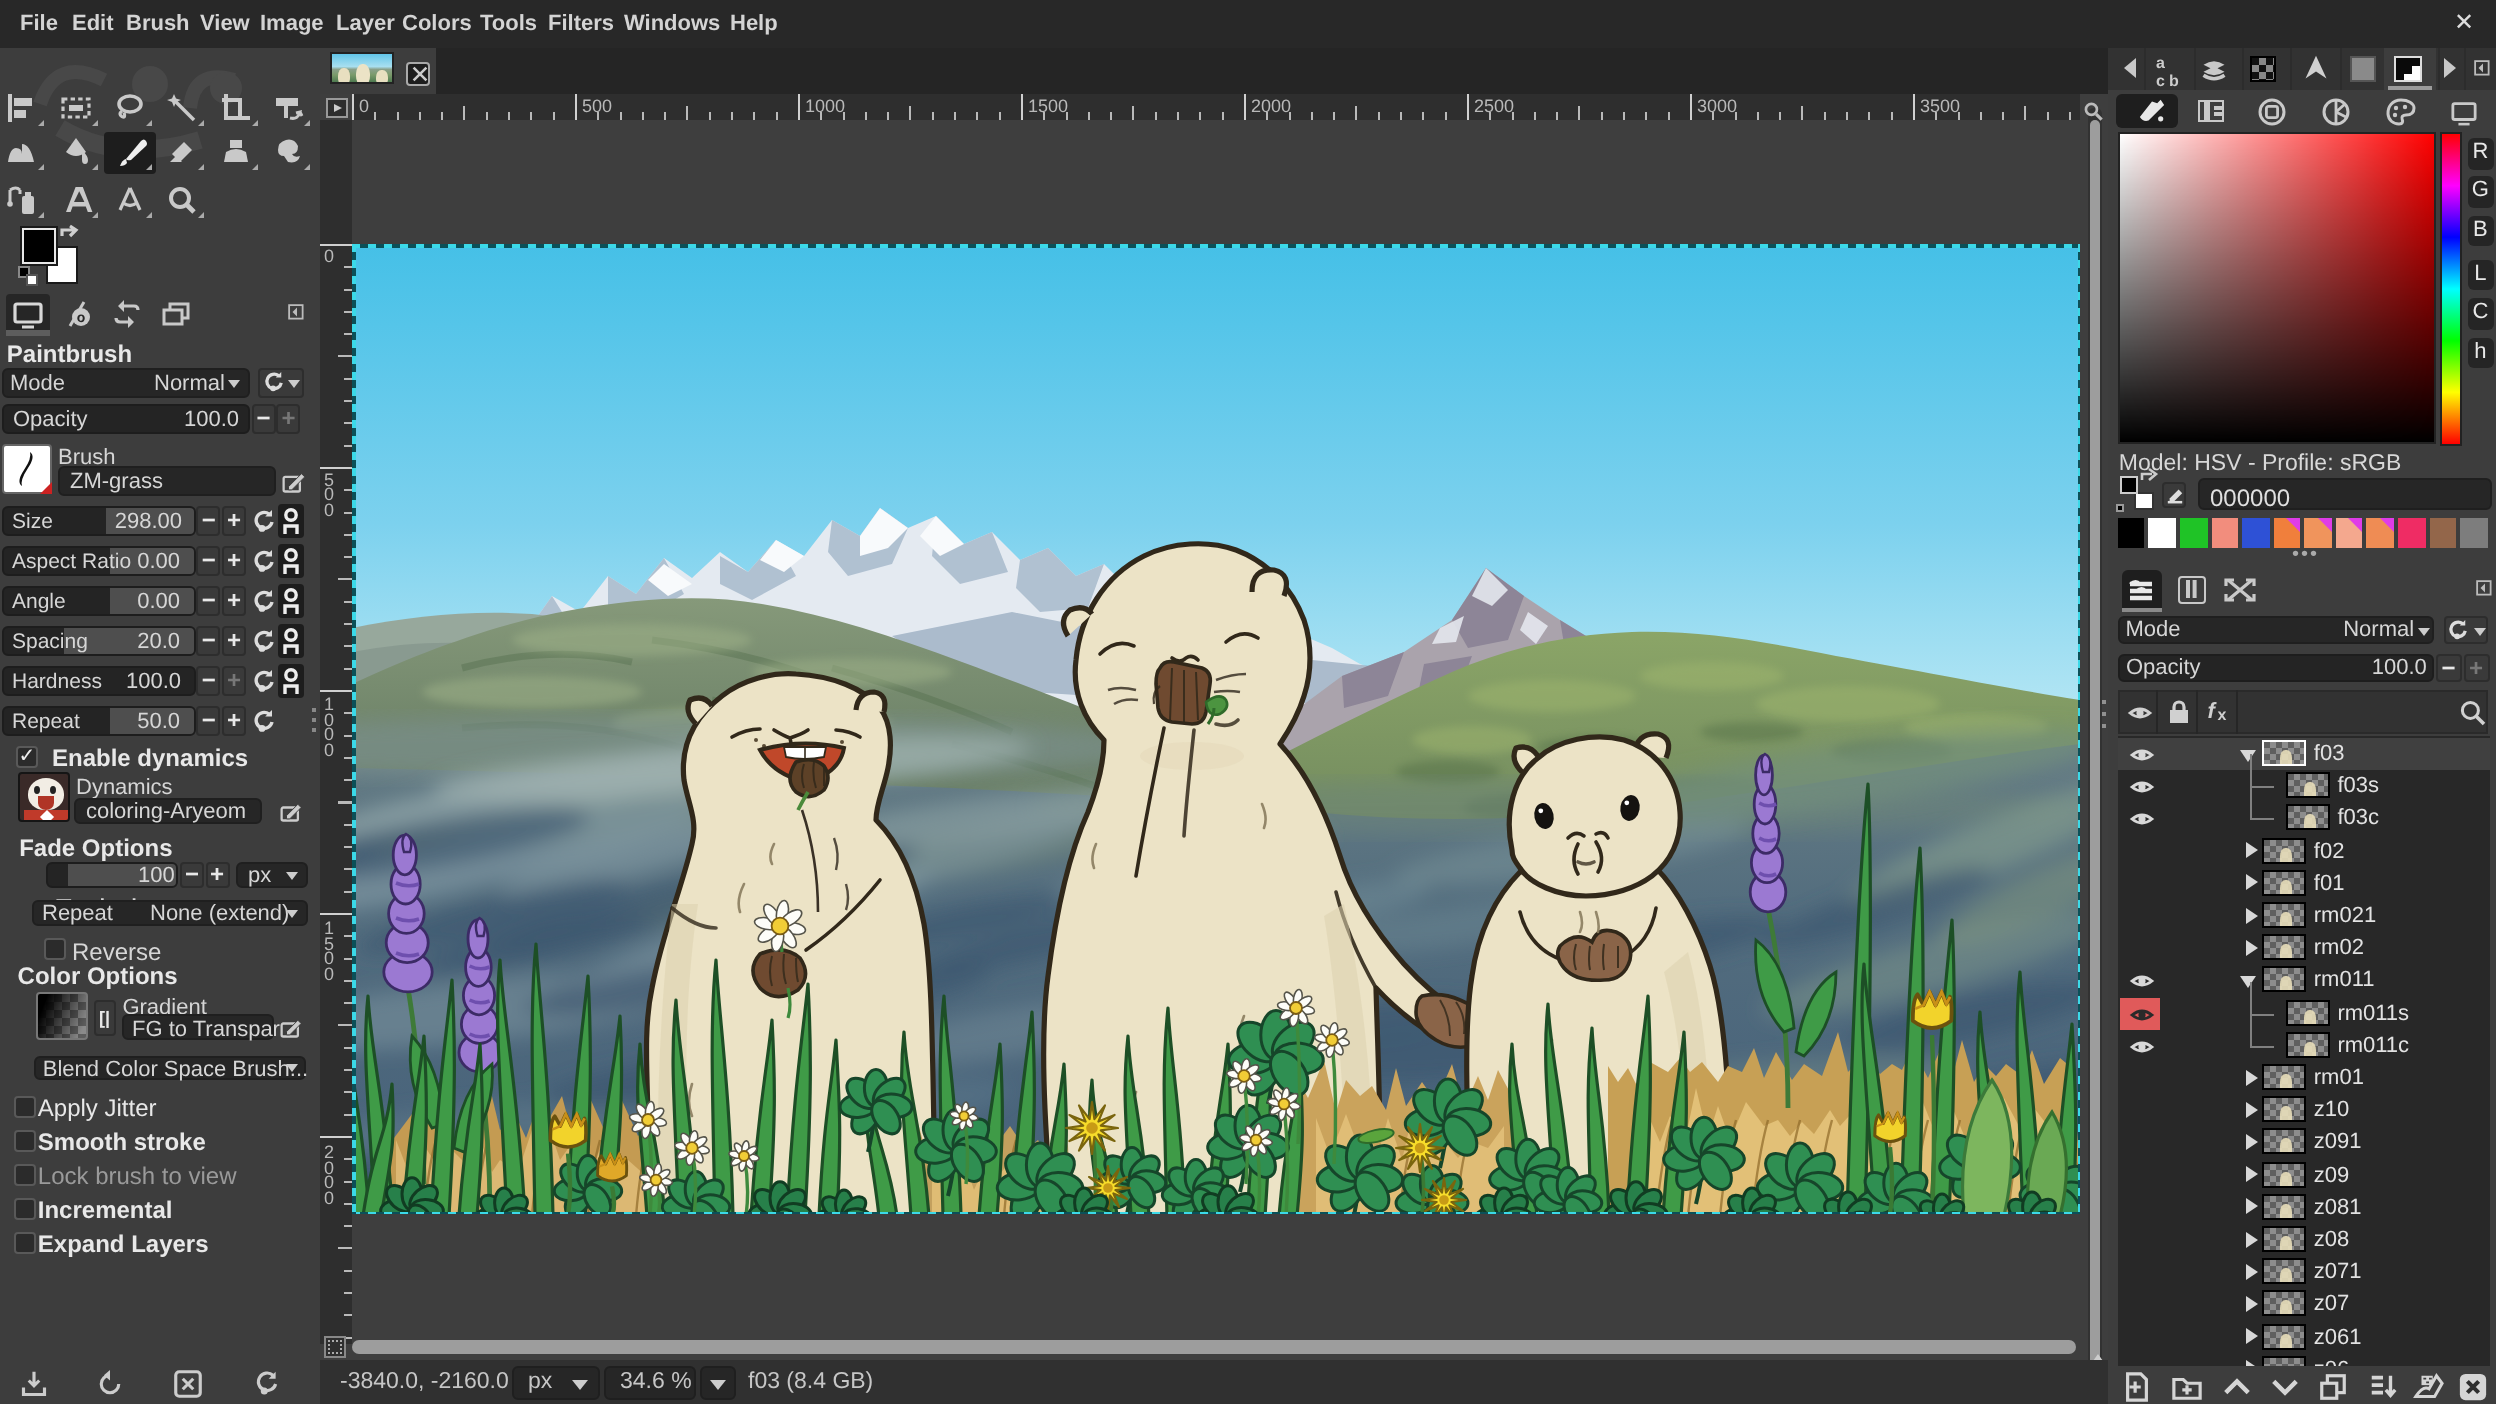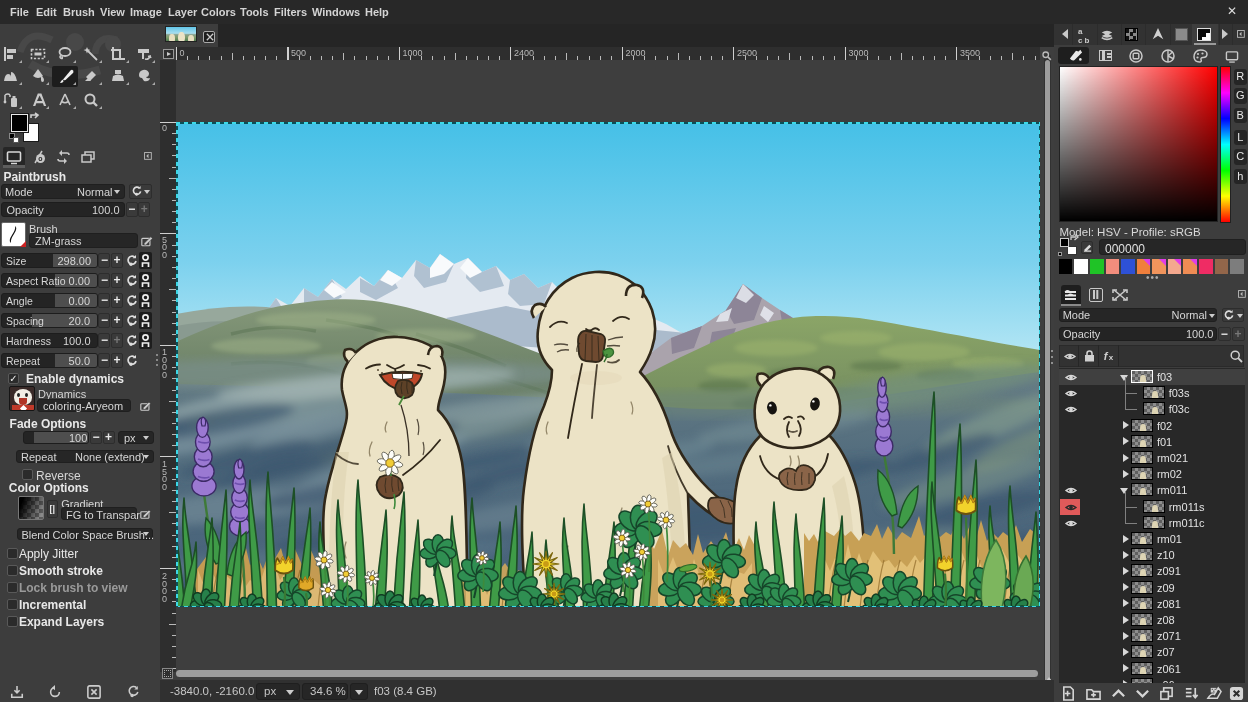--- a/index.html
+++ b/index.html
@@ -357,21 +357,21 @@
         <path d="M4 8l7-7 2 2-7 7H4z" fill="#ccc" stroke="#3d3d3d" stroke-width="0.6"></path>
       </svg>
 <div class="fld" style="left:17.1px;top:503.8px;width:136px;height:12.6px"></div>
 <span class="lbl" style="left:21.4px;top:504.8px">Blend Color Space Brush...</span>
 <div class="abs" style="left:143px;top:508.3px;width:0;height:0;border:3.5px solid transparent;border-top:4.5px solid #ccc"></div>
 <div class="chk" style="left:7.1px;top:524px"></div>
 <span class="lbl" style="left:18.9px;top:522.5px;font-weight:400;font-size:12px;color:#e8e8e8">Apply Jitter</span>
 <div class="chk" style="left:7.1px;top:541px"></div>
 <span class="lbl" style="left:18.9px;top:539.5px;font-weight:700;font-size:12px;color:#e8e8e8">Smooth stroke</span>
 <div class="chk" style="left:7.1px;top:558px"></div>
-<span class="lbl" style="left:18.9px;top:556.5px;font-weight:700;font-size:12px;color:#9a9a9a">Lock brush to view</span>
+<span class="lbl" style="left:18.9px;top:556.5px;font-weight:400;font-size:12px;color:#9a9a9a">Lock brush to view</span>
 <div class="chk" style="left:7.1px;top:575px"></div>
 <span class="lbl" style="left:18.9px;top:573.5px;font-weight:700;font-size:12px;color:#e8e8e8">Incremental</span>
 <div class="chk" style="left:7.1px;top:592px"></div>
 <span class="lbl" style="left:18.9px;top:590.5px;font-weight:700;font-size:12px;color:#e8e8e8">Expand Layers</span>
 <svg class="ic" style="left:10px;top:661px" width="14" height="14" viewBox="0 0 16 16">
         <path d="M8 1v8M5 6l3 3 3-3" stroke="#ccc" stroke-width="1.8" fill="none"></path>
         <path d="M2 10v4h12v-4" stroke="#ccc" stroke-width="1.8" fill="none"></path>
       </svg>
 <svg class="ic" style="left:48px;top:661px" width="14" height="14" viewBox="0 0 16 16">
         <path d="M13 8A5 5 0 1 1 8 3" stroke="#ccc" stroke-width="1.8" fill="none"></path>
@@ -403,21 +403,21 @@
 </div>
 <div class="abs" style="left:3px;top:25px;width:11px;height:10px;border:1px solid #999;background:#2e2e2e"></div>
 <div class="abs" style="left:6.5px;top:27.5px;width:0;height:0;border:2.8px solid transparent;border-left:4.5px solid #ccc"></div>
 <div id="hruler">
 <div class="abs" style="left:0;top:9px;width:864px;height:4px;background:repeating-linear-gradient(90deg,#b9b9b9 0 1px,transparent 1px 11.15px)"></div>
 <div class="abs" style="left:0;top:6px;width:864px;height:7px;background:repeating-linear-gradient(90deg,#b9b9b9 0 1px,transparent 1px 55.75px)"></div>
 <div class="abs" style="left:0;top:0;width:864px;height:13px;background:repeating-linear-gradient(90deg,#cFcFcF 0 1px,transparent 1px 111.5px)"></div>
 <span class="rnum" style="left:3.5px;top:1px">0</span>
 <span class="rnum" style="left:115.0px;top:1px">500</span>
 <span class="rnum" style="left:226.5px;top:1px">1000</span>
-<span class="rnum" style="left:338.0px;top:1px">2400</span>
+<span class="rnum" style="left:338.0px;top:1px">1500</span>
 <span class="rnum" style="left:449.5px;top:1px">2000</span>
 <span class="rnum" style="left:561.0px;top:1px">2500</span>
 <span class="rnum" style="left:672.5px;top:1px">3000</span>
 <span class="rnum" style="left:784.0px;top:1px">3500</span>
 </div>
 <div id="vruler">
 <div class="abs" style="left:12px;top:62px;width:4px;height:550px;background:repeating-linear-gradient(180deg,#b9b9b9 0 1px,transparent 1px 11.15px)"></div>
 <div class="abs" style="left:9px;top:62px;width:7px;height:550px;background:repeating-linear-gradient(180deg,#b9b9b9 0 1px,transparent 1px 55.75px)"></div>
 <div class="abs" style="left:0;top:62px;width:16px;height:550px;background:repeating-linear-gradient(180deg,#cfcfcf 0 1px,transparent 1px 111.5px)"></div>
 <span class="rnum" style="left:2px;top:65px;line-height:7.5px;display:block">0</span>

